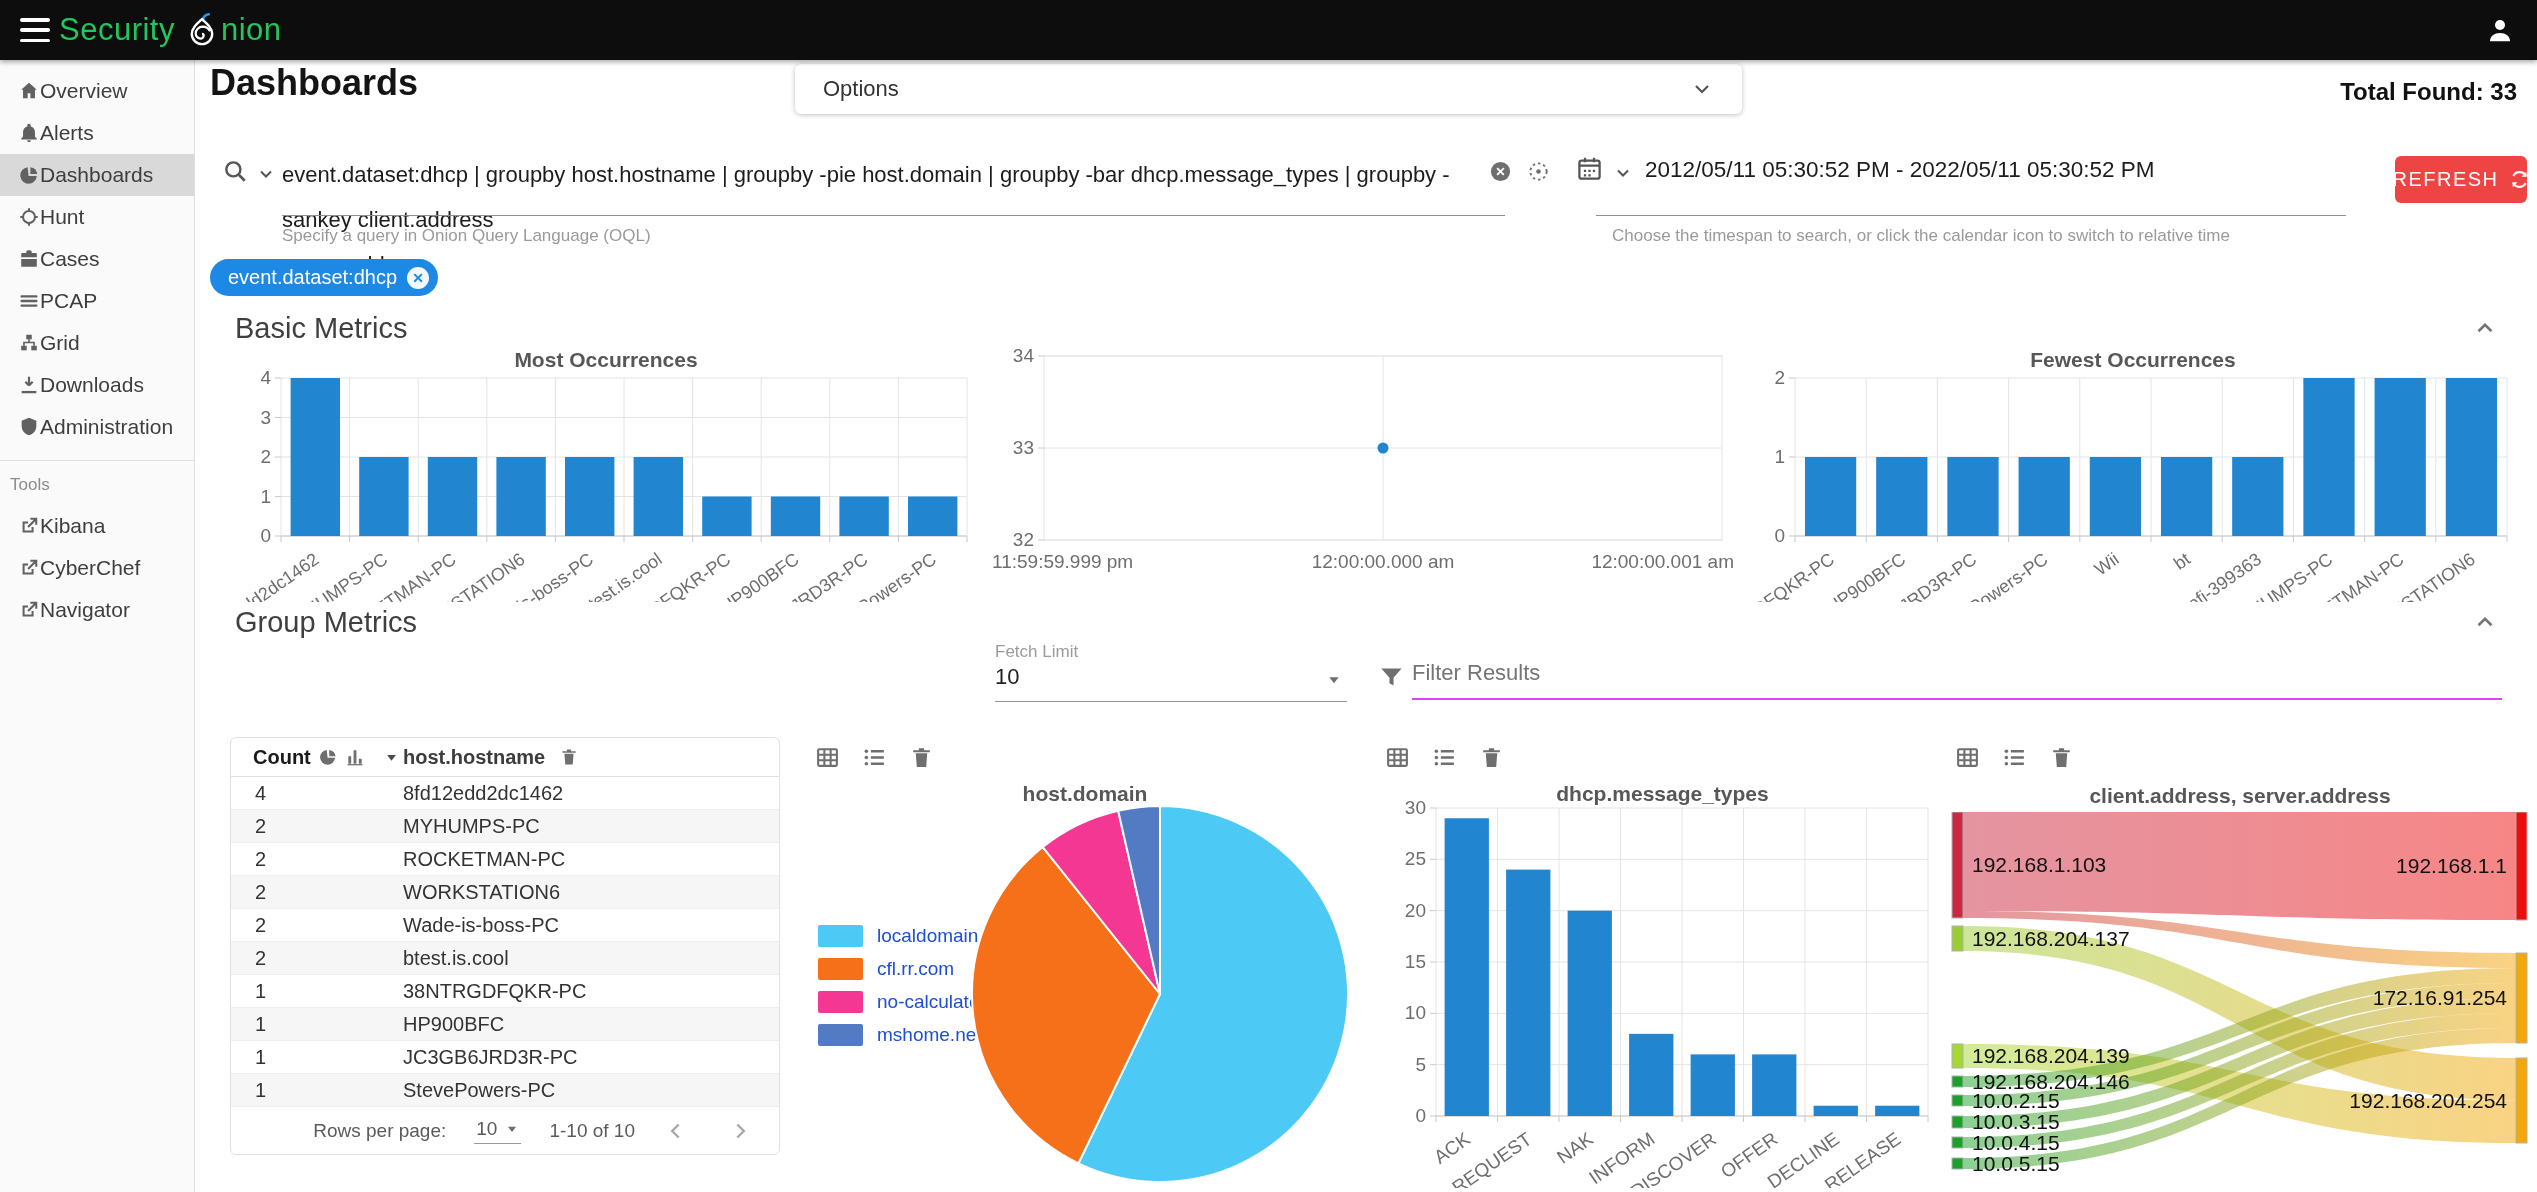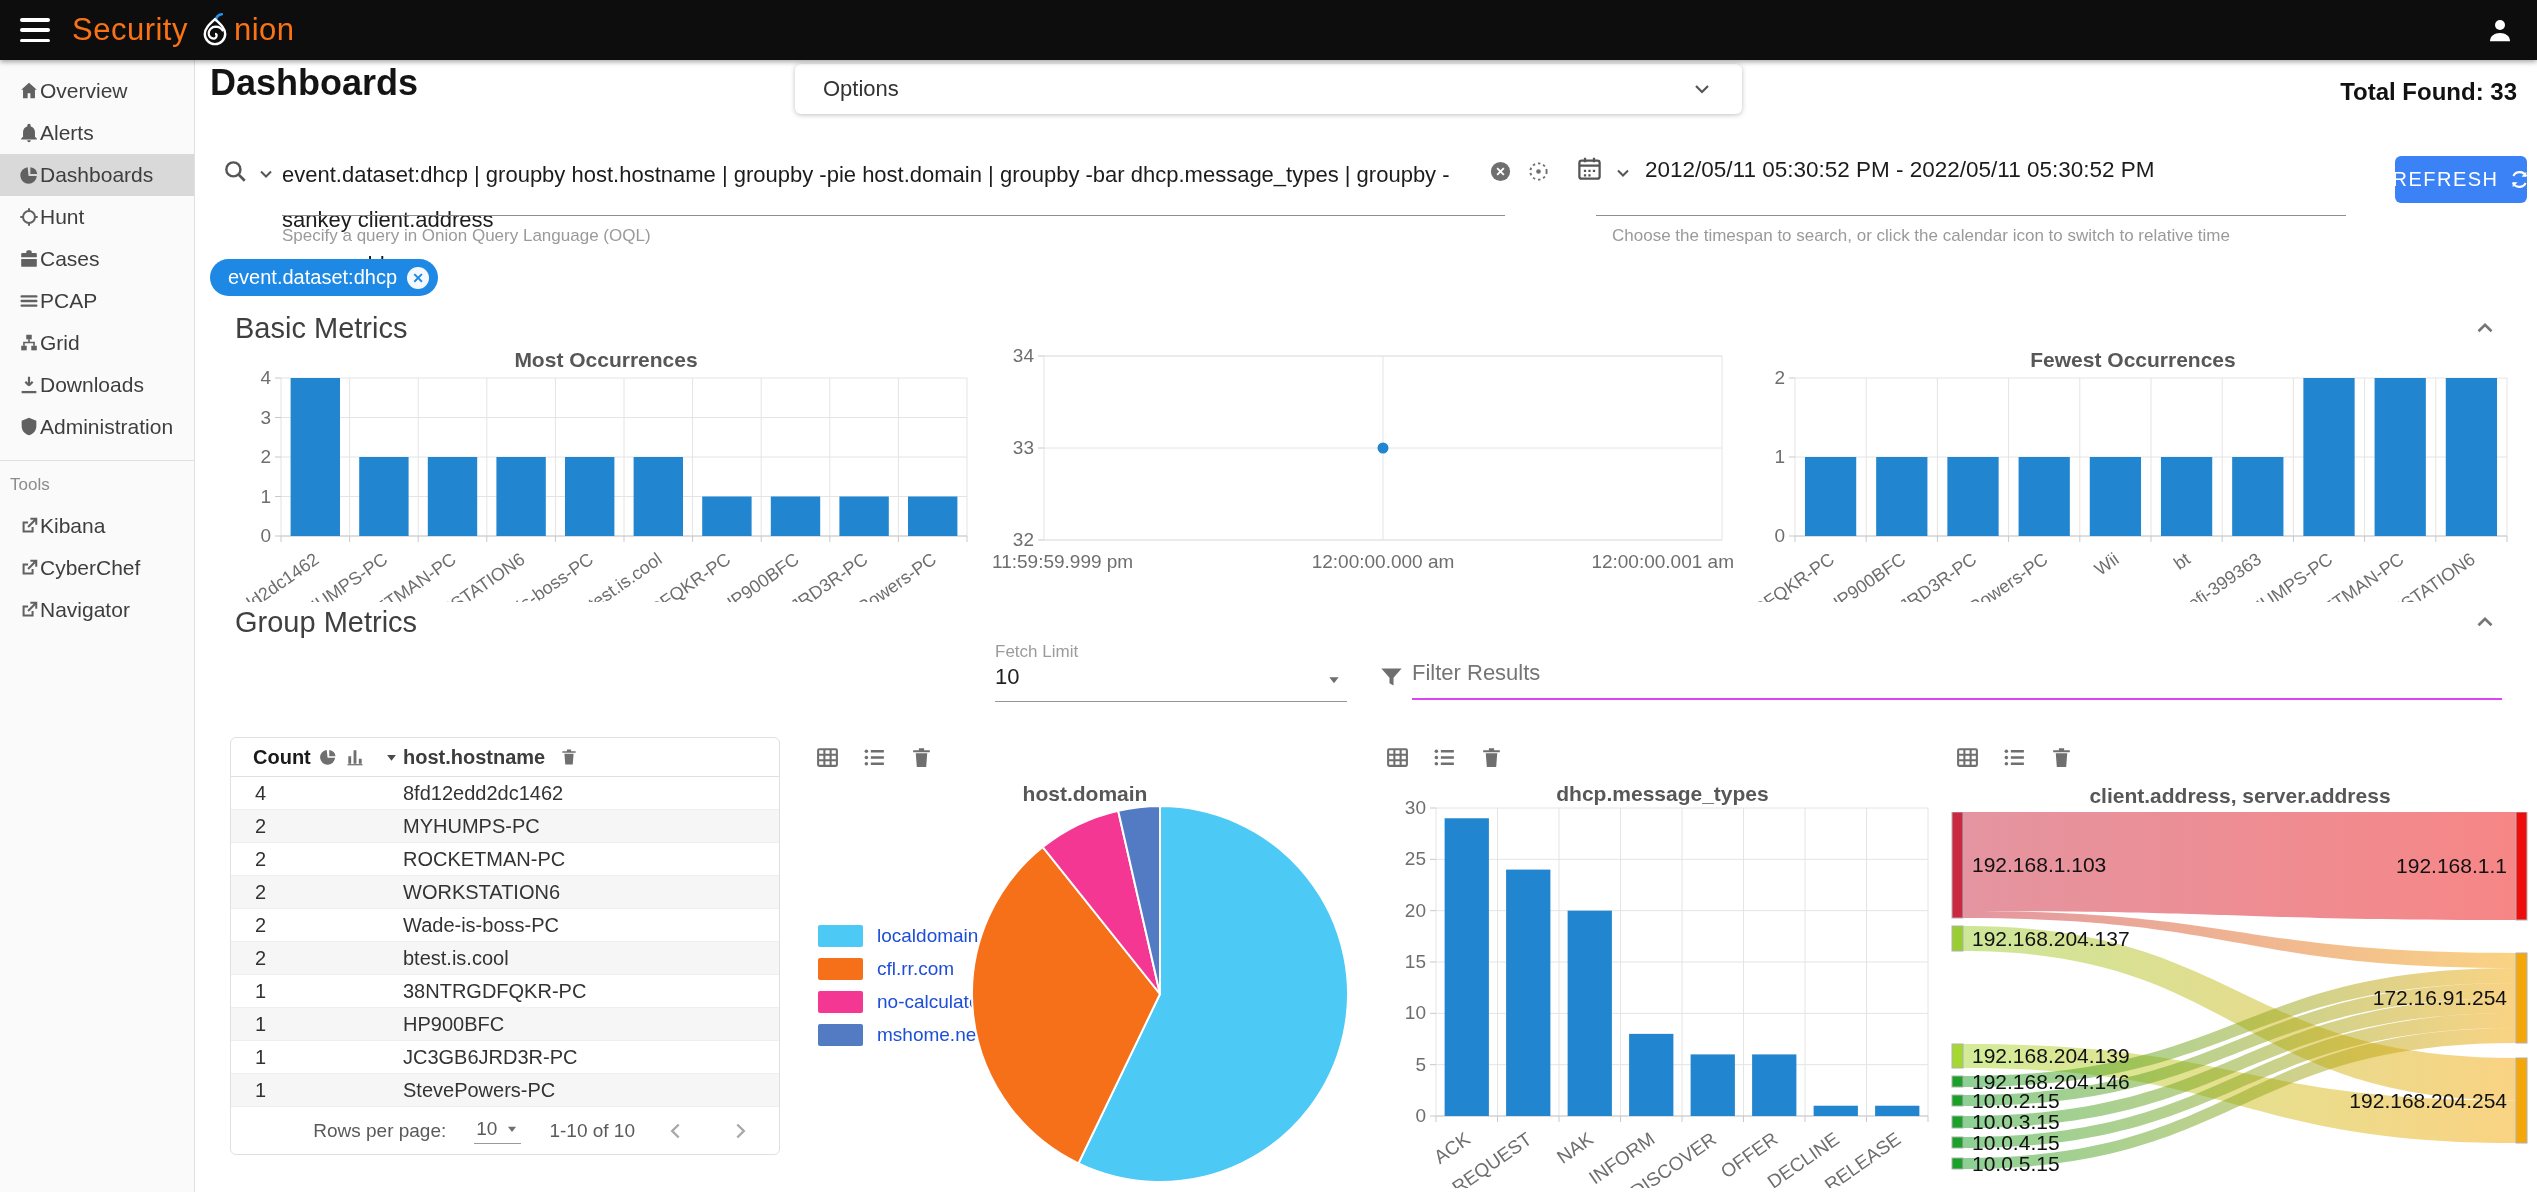--- a/index.html
+++ b/index.html
@@ -7,21 +7,21 @@
        font-family:"Liberation Sans",sans-serif;color:#222;}
   #app svg text{font-family:"Liberation Sans",sans-serif;}
   .abs{position:absolute;}
 
   
   .topbar{position:absolute;left:0;top:0;width:2537px;height:60px;background:#0d0d0d;
           display:flex;align-items:center;box-shadow:0 2px 5px rgba(0,0,0,.35);z-index:5;}
   .hamburger{margin-left:20px;width:30px;height:24px;display:flex;flex-direction:column;
              justify-content:space-between;cursor:pointer;}
   .hamburger span{display:block;height:3.5px;background:#fff;border-radius:2px;}
-  .brand{margin-left:22px;display:flex;align-items:flex-end;color:#f97316;font-size:31px;font-weight:500;letter-spacing:.5px;}
+  .brand{margin-left:9px;display:flex;align-items:flex-end;color:#22c55e;font-size:31px;font-weight:500;letter-spacing:.5px;}
   .brand .onion{width:36px;height:36px;margin:0 1px 0 9px;}
   .user{margin-left:auto;margin-right:22px;width:30px;height:30px;color:#fff;}
 
   
   .sidebar{position:absolute;left:0;top:60px;width:195px;height:1132px;background:#fafafa;
            border-right:1px solid #e0e0e0;box-sizing:border-box;padding-top:10px;}
   .side-item{height:42px;display:flex;align-items:center;padding-left:18px;
              font-size:21px;color:#3e3e3e;cursor:pointer;}
   .side-item .icn{color:#616161;}
   .side-item.selected{background:#d9d9d9;}
@@ -43,21 +43,21 @@
   .query{position:absolute;left:282px;top:152px;width:1210px;font-size:22px;line-height:45px;color:#1c1c1c;cursor:text;}
   .q-underline{position:absolute;left:282px;top:215px;width:1223px;border-bottom:1px solid #8f8f8f;}
   .q-hint{position:absolute;left:282px;top:226px;font-size:17px;color:#9a9a9a;}
   .xcirc{position:absolute;left:1489px;top:160px;width:23px;height:23px;color:#6f6f6f;}
   .aim{position:absolute;left:1527px;top:160px;width:23px;height:23px;color:#6f6f6f;}
   .cal{position:absolute;left:1576px;top:155px;width:27px;height:27px;color:#555;}
   .cal-chev{position:absolute;left:1613px;top:163px;width:20px;height:20px;color:#555;}
   .daterange{position:absolute;left:1645px;top:157px;font-size:22.5px;color:#1c1c1c;cursor:text;}
   .d-underline{position:absolute;left:1596px;top:215px;width:750px;border-bottom:1px solid #8f8f8f;}
   .d-hint{position:absolute;left:1612px;top:226px;font-size:17px;color:#9a9a9a;}
-  .refresh-btn{position:absolute;left:2395px;top:156px;width:132px;height:47px;background:#3b82f6;border:none;
+  .refresh-btn{position:absolute;left:2395px;top:156px;width:132px;height:47px;background:#ef4444;border:none;
                border-radius:6px;color:#fff;font-size:20px;letter-spacing:1.5px;display:flex;align-items:center;
                justify-content:center;gap:10px;cursor:pointer;font-family:"Liberation Sans",sans-serif;}
   .refresh-btn .icn{width:21px;height:21px;}
 
   
   .chip{position:absolute;left:210px;top:259px;height:37px;background:#1e88e5;border-radius:19px;
         display:flex;align-items:center;padding:0 9px 0 18px;color:#fff;font-size:20px;gap:10px;cursor:pointer;}
   .chip .close{width:22px;height:22px;border-radius:50%;background:rgba(255,255,255,.95);color:#1e88e5;
                display:flex;align-items:center;justify-content:center;font-size:14px;font-weight:bold;cursor:pointer;}
 

